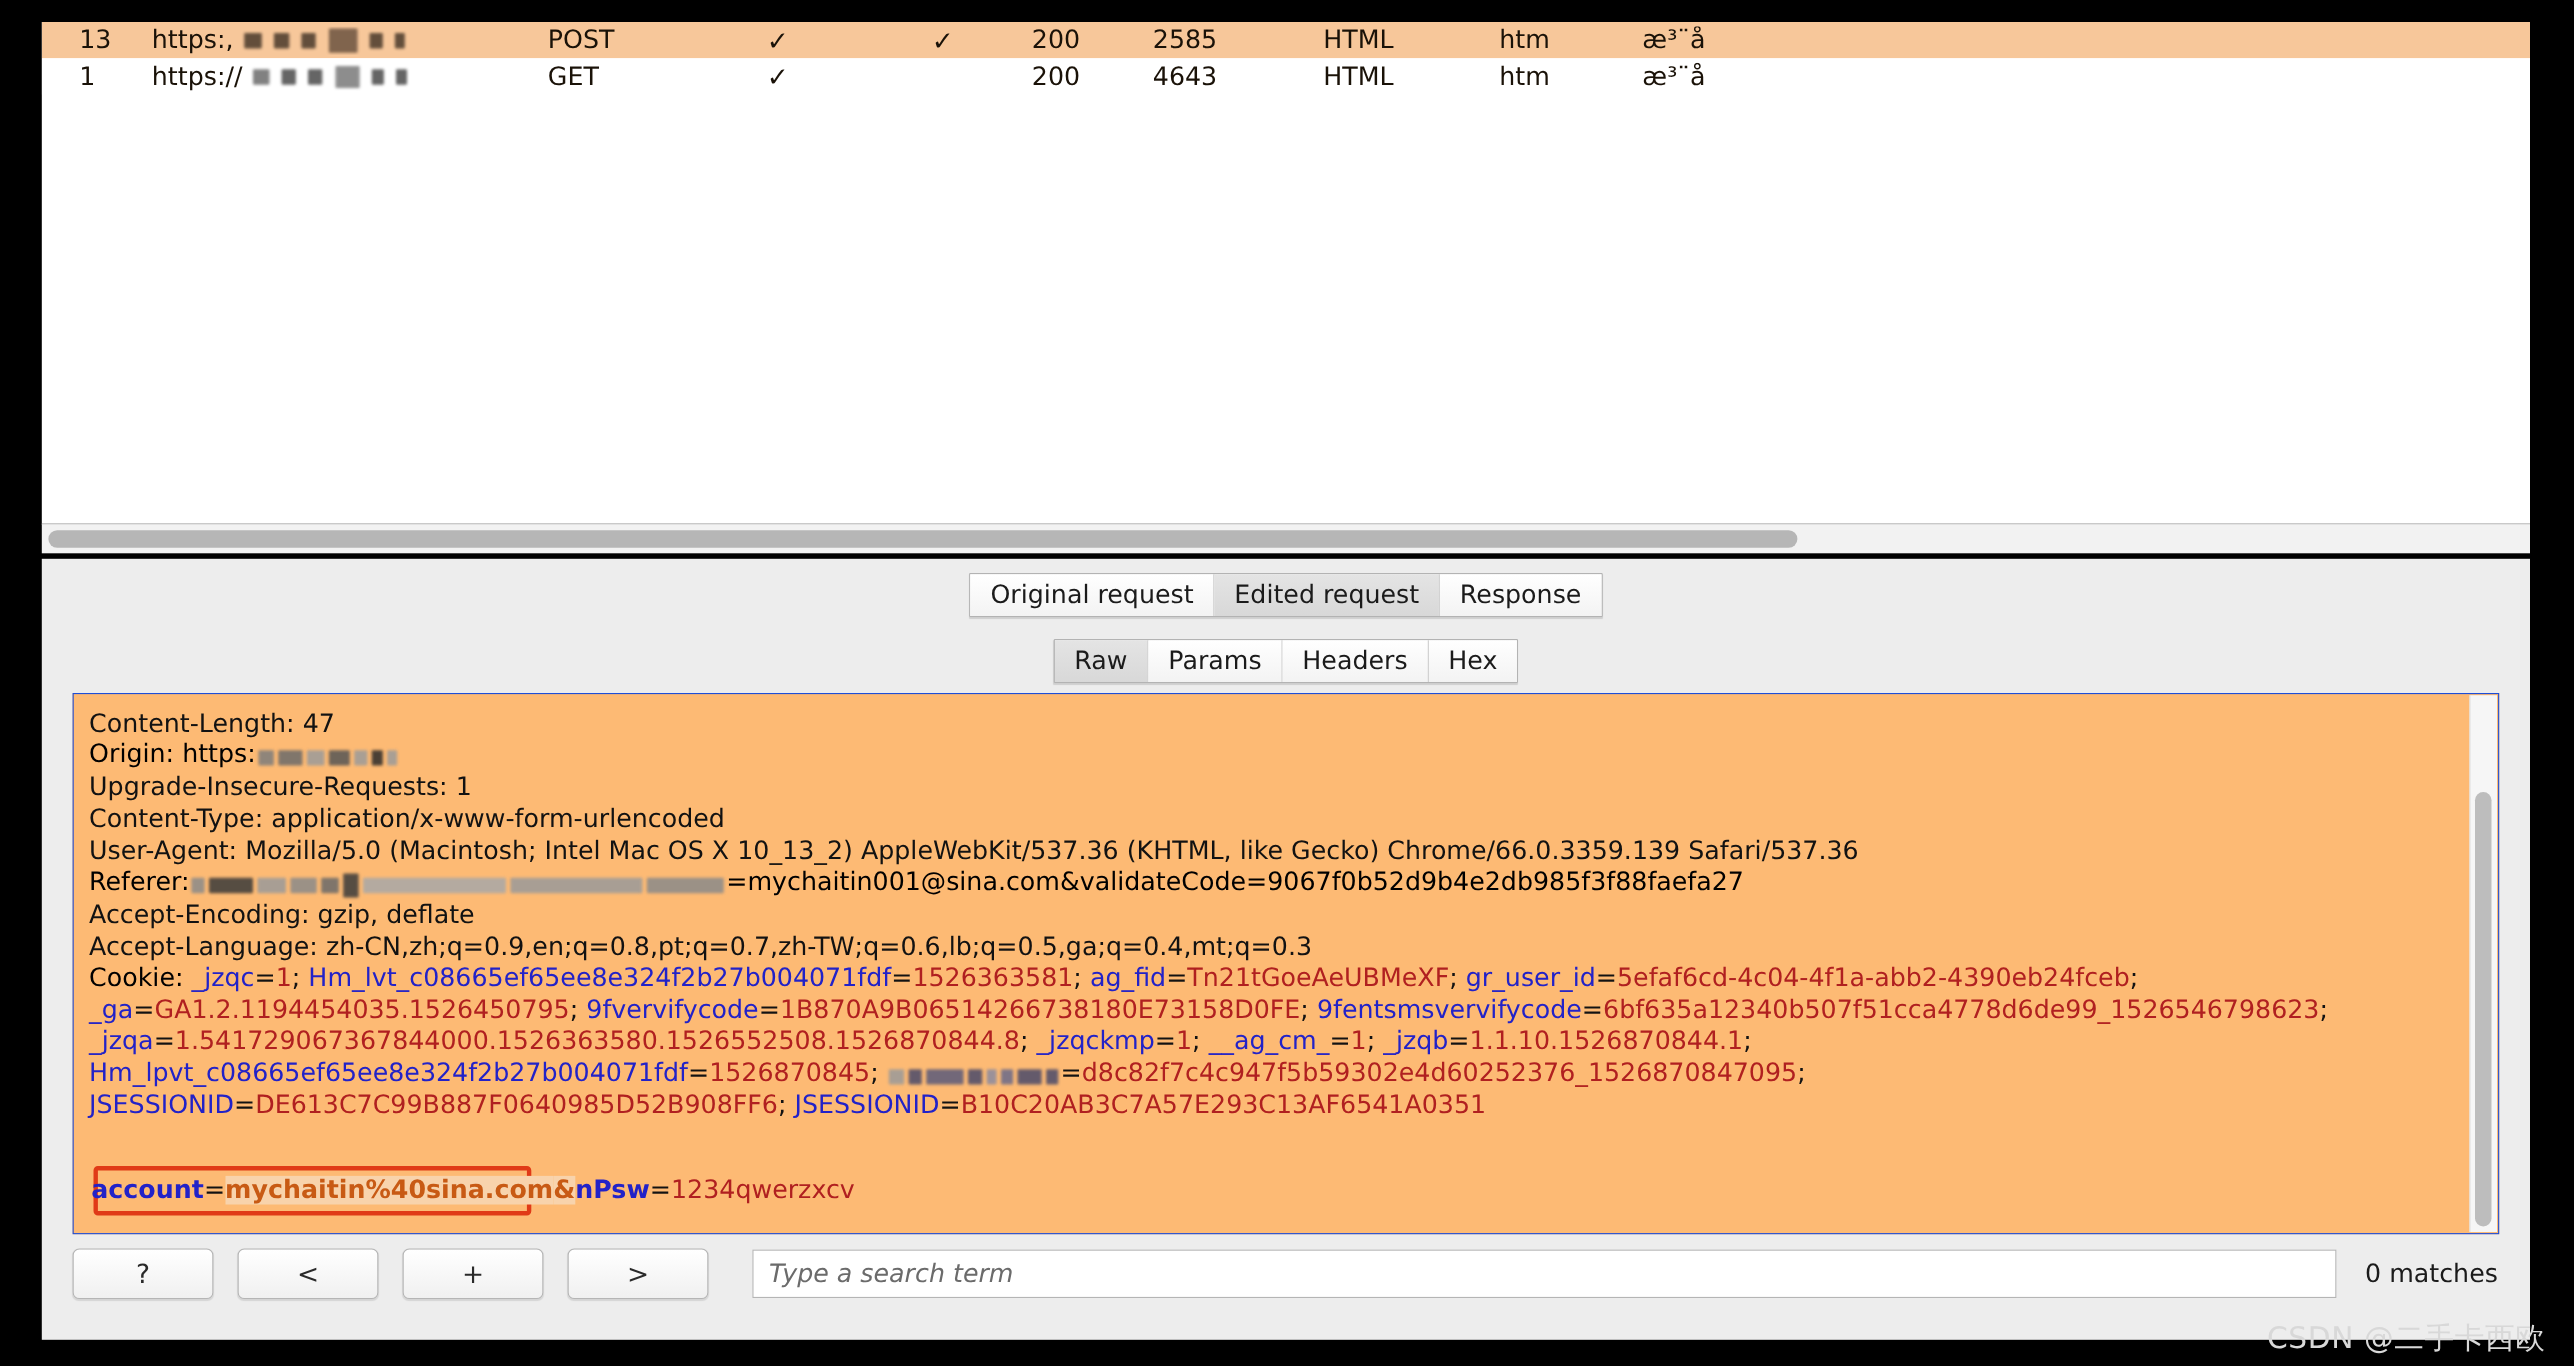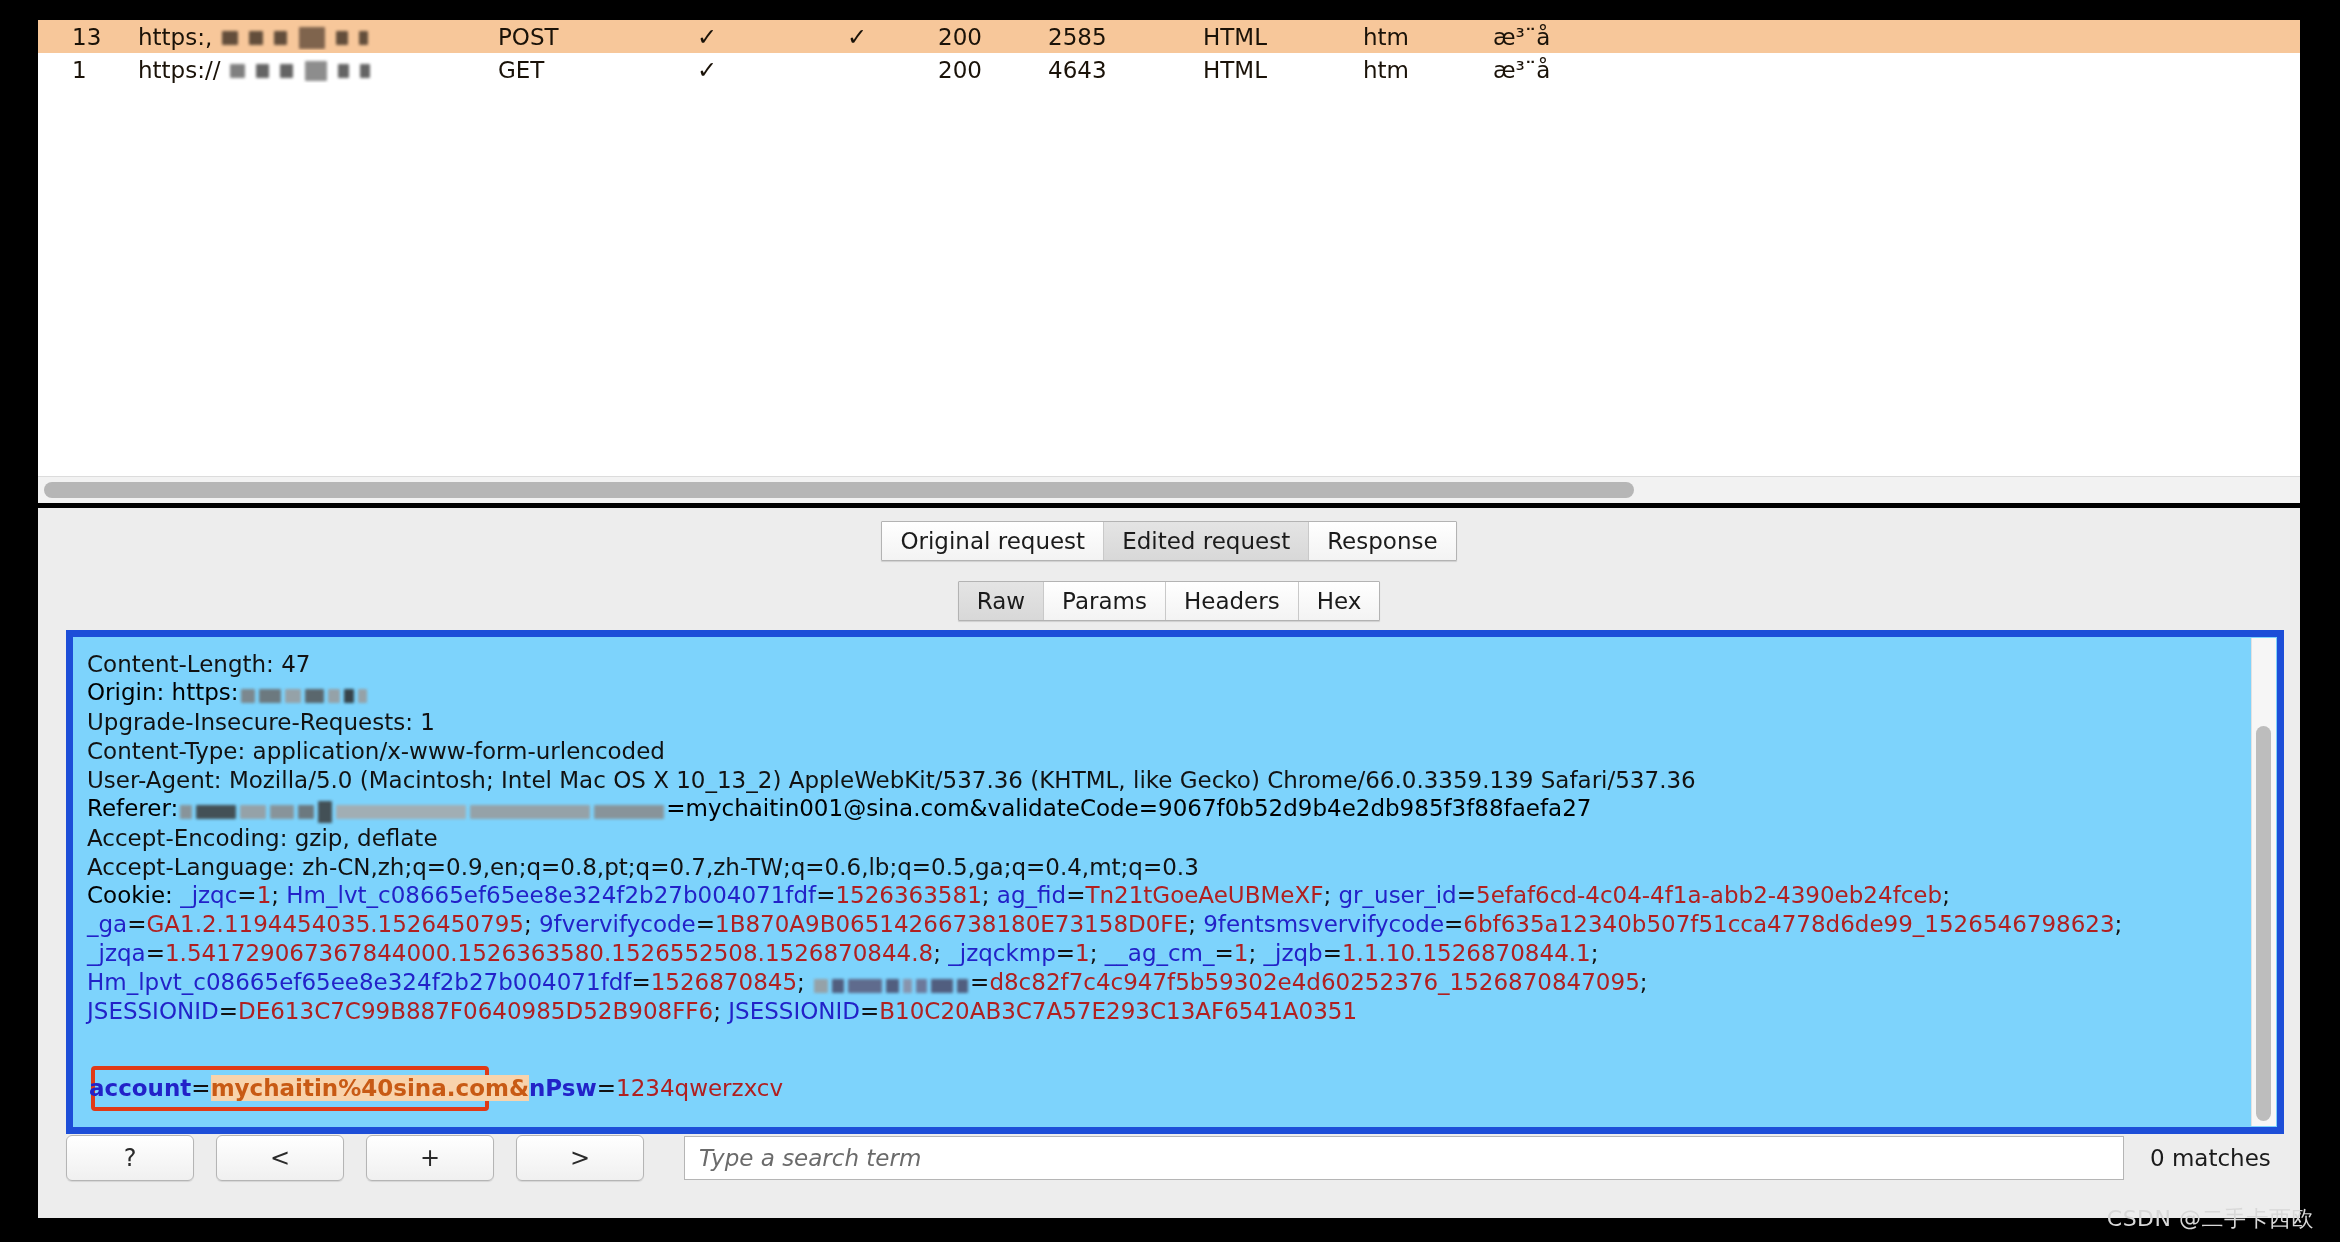--- a/index.html
+++ b/index.html
@@ -131,22 +131,22 @@
   .seg-btn:last-child { border-right: none; }
   .seg-btn.active { background: linear-gradient(#e4e4e4, #d8d8d8); }
 
   
   .raw-box {
     position: absolute;
     left: 28px;
     top: 122px;
     width: 2204px;
     height: 490px;
-    background: #7dd3fc;
-    border: 7px solid #1d4ed8;
+    background: #fdba74;
+    border: 1px solid #1d4ed8;
     overflow: hidden;
   }
   .raw-inner {
     position: absolute;
     left: 0; top: 0;
     padding: 13px 0 0 14px;
     width: 2160px;
   }
   pre.raw {
     margin: 0;
@@ -253,21 +253,21 @@
     font-size: 23px;
     color: #1b1b1b;
     font-family: "DejaVu Sans", sans-serif;
     white-space: nowrap;
   }
 
   .watermark {
     position: absolute;
     right: 26px;
     bottom: 8px;
-    font-size: 22px;
+    font-size: 27px;
     color: #d8d8d8;
     font-family: "DejaVu Sans", sans-serif;
     letter-spacing: .5px;
   }
 </style>
 </head>
 <body>
 
 <div id="app">
 

